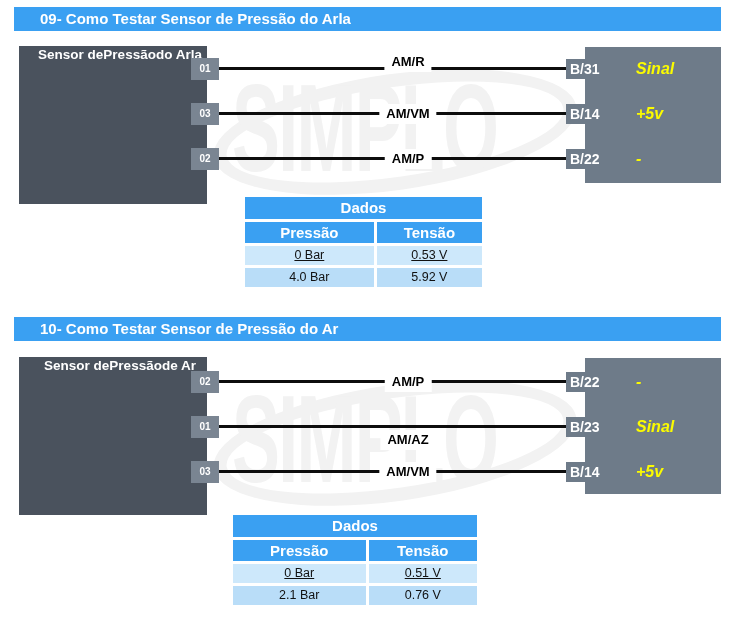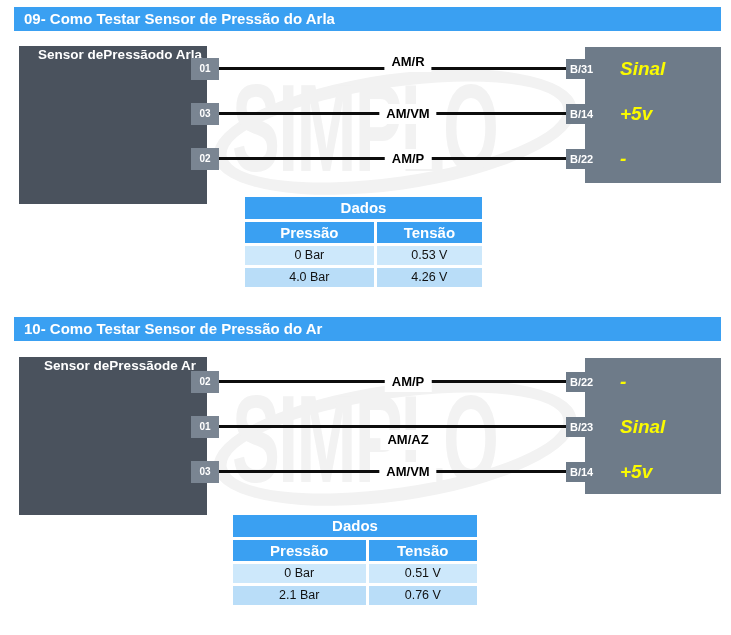--- a/index.html
+++ b/index.html
@@ -1,51 +1,51 @@
 <!DOCTYPE html>
 <html style="--accent-blue: #3AA0F2; --box-dark: #4A525D; --box-gray: #6E7B89; --tab-gray: #7A8592; --signal-yellow: #FBFB00; --row-light: #CDE8FB; --row-mid: #B9DDF8; --row-alt: #BFE0F9; --wire-black: #0D0D0D; --watermark-gray: #F2F2F2;"><head>
 <meta charset="utf-8">
 <style>
   html,body{margin:0;padding:0;background:#fff;font-family:"Liberation Sans",sans-serif;}
   .page{position:relative;width:731px;height:635px;overflow:hidden;background:#fff;}
 
   .bar{position:absolute;left:14px;width:707px;height:24px;background:var(--accent-blue,#3AA0F2);
-       color:#fff;font-weight:bold;font-size:15px;line-height:24px;padding-left:10px;box-sizing:border-box;z-index:6;}
+       color:#fff;font-weight:bold;font-size:15px;line-height:24px;padding-left:26px;box-sizing:border-box;z-index:6;}
 
   .sensor-box{position:absolute;left:19px;width:188px;height:158px;background:var(--box-dark,#4A525D);
        display:flex;justify-content:center;padding-left:14px;box-sizing:border-box;z-index:2;}
   .sensor-box .ln{color:#fff;font-weight:bold;font-size:13.5px;line-height:17.5px;}
 
   .ecu-box{position:absolute;left:585px;width:136px;height:136px;background:var(--box-gray,#6E7B89);z-index:2;}
 
   .wire{position:absolute;left:207px;width:368px;height:3px;background:var(--wire-black,#0D0D0D);z-index:3;}
   .pin-tab{position:absolute;left:191px;width:28px;height:22px;background:var(--tab-gray,#7A8592);
        color:#fff;font-weight:bold;font-size:10px;text-align:center;line-height:22px;z-index:4;}
   .ecu-tab{position:absolute;left:566px;width:54px;height:20px;background:var(--box-gray,#6E7B89);
-       color:#fff;font-weight:bold;font-size:11px;line-height:20px;padding-left:4px;box-sizing:border-box;z-index:4;}
-  .func{position:absolute;left:620px;height:20px;line-height:20px;color:var(--signal-yellow,#FBFB00);
-       font-weight:bold;font-style:italic;font-size:19px;z-index:4;}
+       color:#fff;font-weight:bold;font-size:14px;line-height:20px;padding-left:4px;box-sizing:border-box;z-index:4;}
+  .func{position:absolute;left:636px;height:20px;line-height:20px;color:var(--signal-yellow,#FBFB00);
+       font-weight:bold;font-style:italic;font-size:16px;z-index:4;}
   .wlabel{position:absolute;left:408px;transform:translateX(-50%);background:#fff;padding:0 7px;
        height:20px;line-height:20px;font-weight:bold;font-size:13px;color:#000;z-index:4;white-space:nowrap;}
 
   .wm-ellipse{position:absolute;border:13px solid var(--watermark-gray,#F2F2F2);border-radius:50%;
        width:366px;height:116px;left:212px;transform:rotate(-8deg);z-index:1;box-sizing:border-box;}
   .wm-text{position:absolute;left:232px;font-size:124px;font-weight:bold;color:var(--watermark-gray,#F2F2F2);
        line-height:1;letter-spacing:-3px;transform:scaleX(0.58);transform-origin:left top;z-index:1;white-space:nowrap;}
 
   .dtable{position:absolute;display:flex;flex-direction:column;gap:3px;z-index:5;}
   .dt-title{background:var(--accent-blue,#3AA0F2);color:#fff;font-weight:bold;font-size:15px;
        text-align:center;height:22px;line-height:22px;}
   .dt-head,.dt-row{display:flex;gap:3px;}
   .dt-head .cell{background:var(--accent-blue,#3AA0F2);color:#fff;font-weight:bold;font-size:15px;
        text-align:center;height:21px;line-height:21px;}
   .dt-row .cell{font-size:12.5px;color:#111;text-align:center;height:19px;line-height:19px;}
   .c1{flex:55 0 0;}
   .c2{flex:45 0 0;}
-  .row-0 .cell{background:var(--row-light,#CDE8FB);}
+  .row-0 .cell{background:var(--row-light,#CDE8FB);text-decoration:underline;}
   .row-1 .cell{background:var(--row-mid,#B9DDF8);}
   .row-2 .cell{background:var(--row-alt,#BFE0F9);}
 </style>
 </head>
 <body>
 
 <div class="page">
 
   <div class="bar" style="top:7px">09- Como Testar Sensor de Pressão do Arla</div>
 
@@ -83,21 +83,21 @@
     <div class="dt-head">
       <div class="cell c1">Pressão</div>
       <div class="cell c2">Tensão</div>
     </div>
     <div class="dt-row row-0">
       <div class="cell c1">0 Bar</div>
       <div class="cell c2">0.53 V</div>
     </div>
     <div class="dt-row row-1">
       <div class="cell c1">4.0 Bar</div>
-      <div class="cell c2">4.26 V</div>
+      <div class="cell c2">5.92 V</div>
     </div>
   </div>
 
   <div class="bar" style="top:317px">10- Como Testar Sensor de Pressão do Ar</div>
 
   <div class="wm-ellipse" style="top:385px"></div>
   <div class="wm-text" style="top:377px">SIMPLO</div>
 
   <div class="sensor-box" style="top:357px">
     <span class="ln">Sensor de</span>

